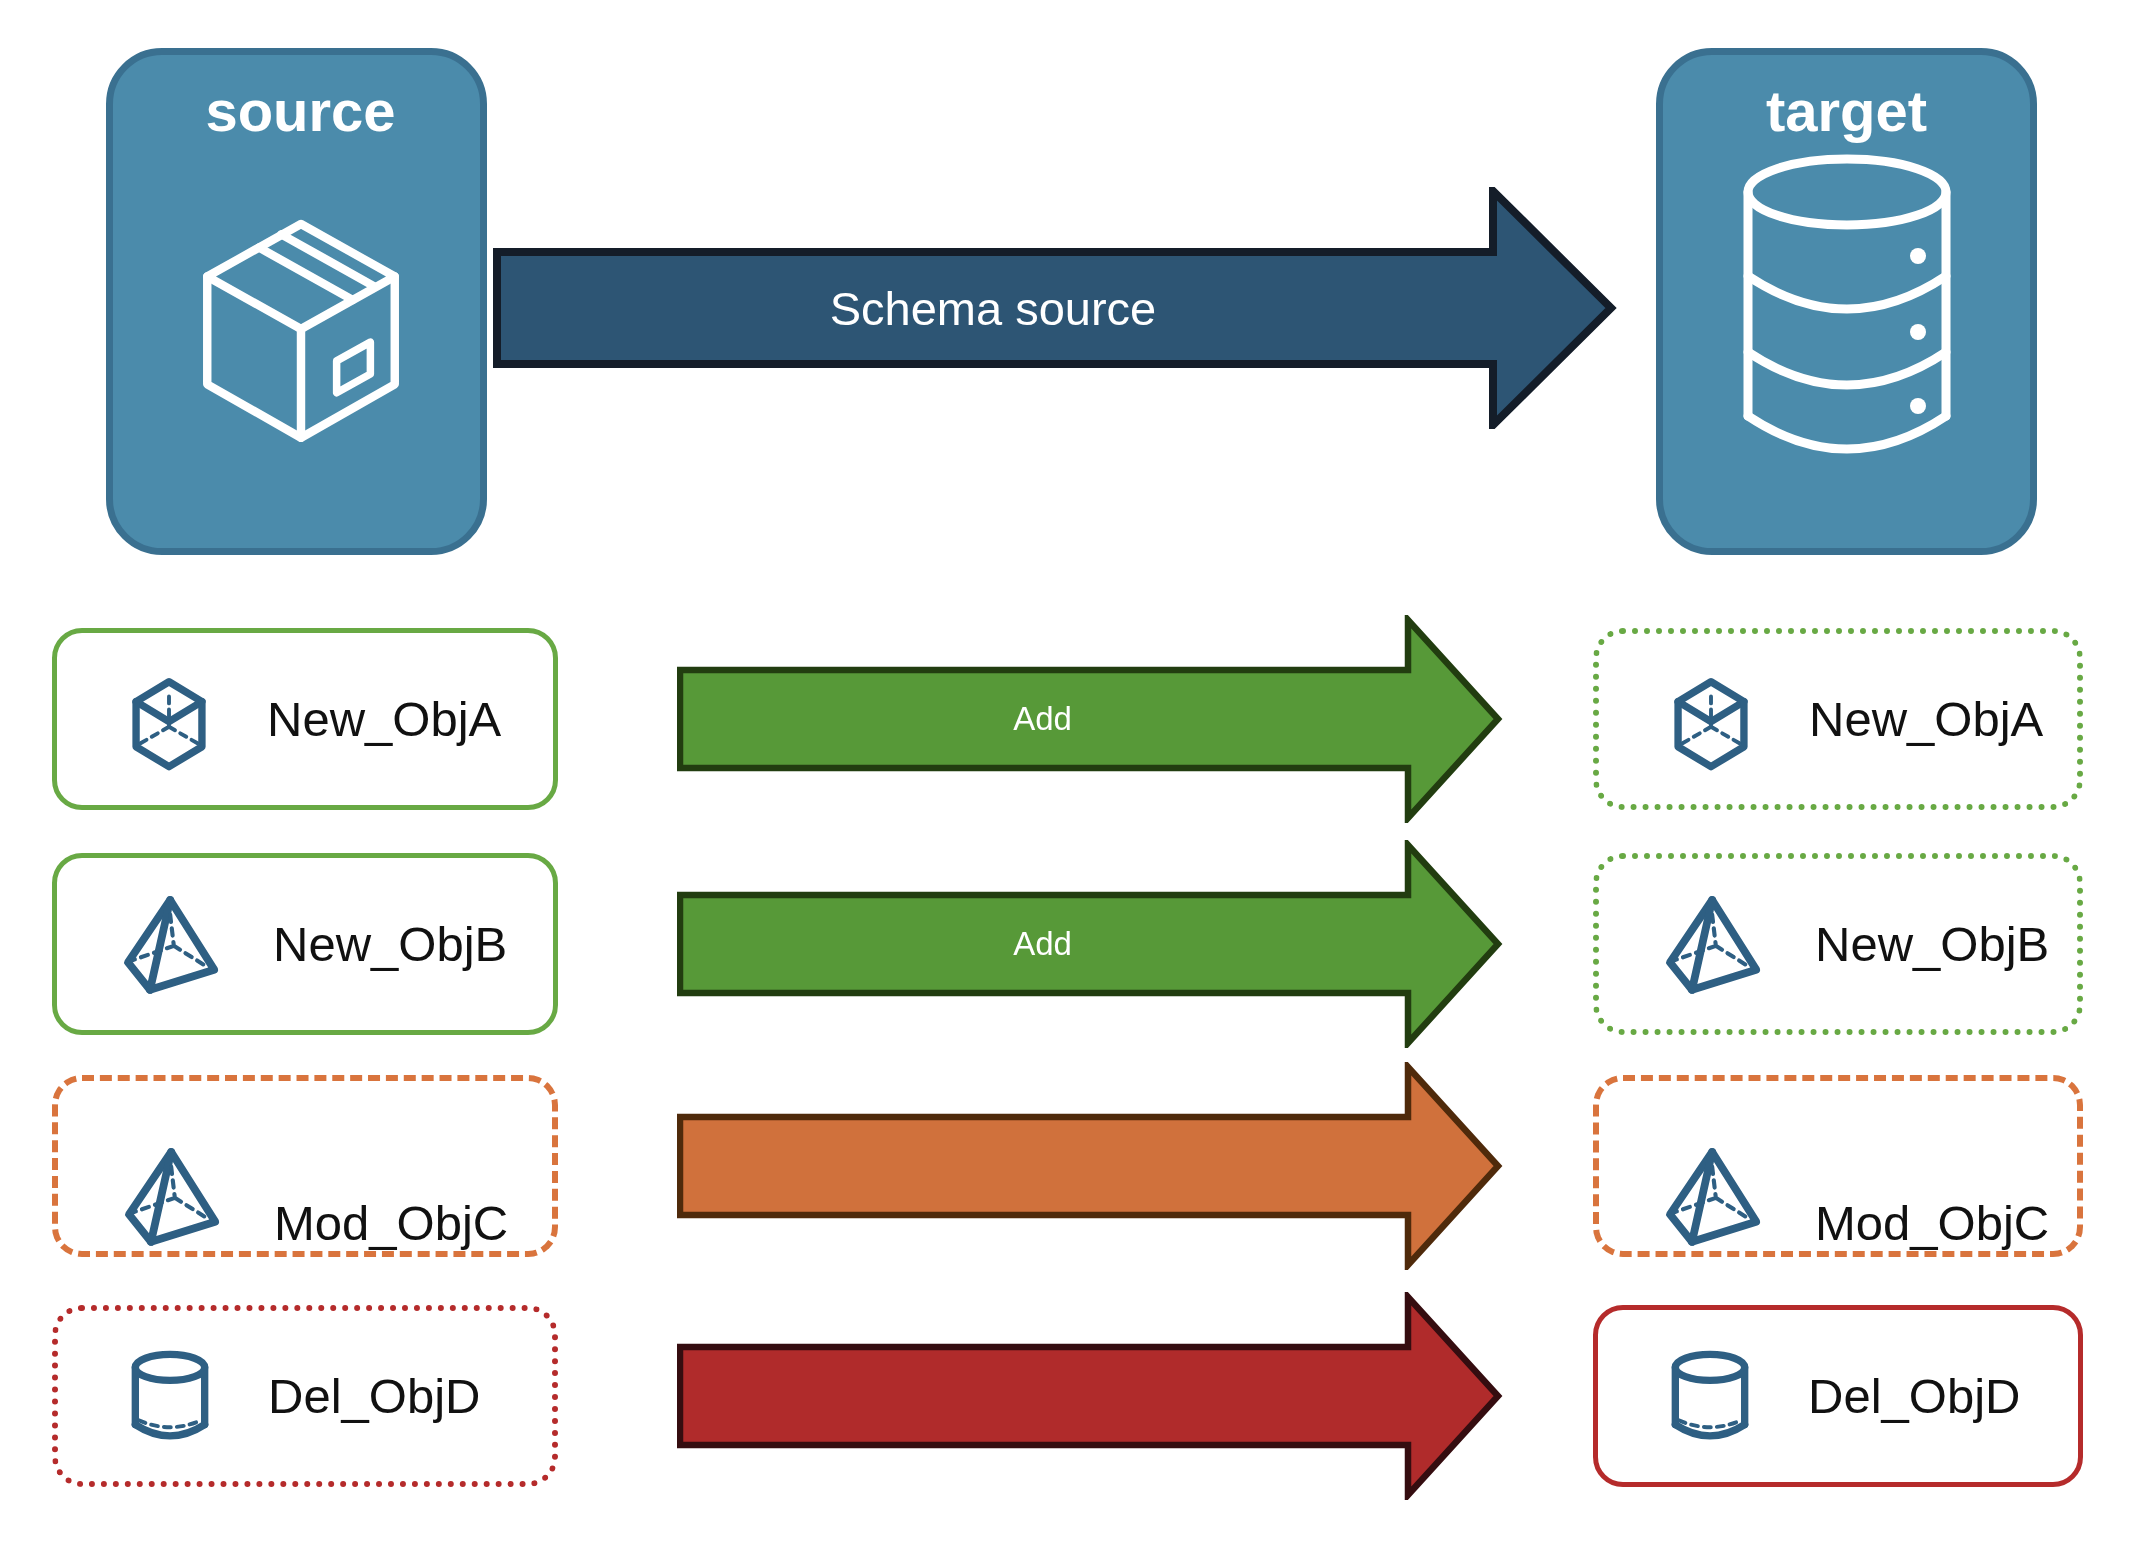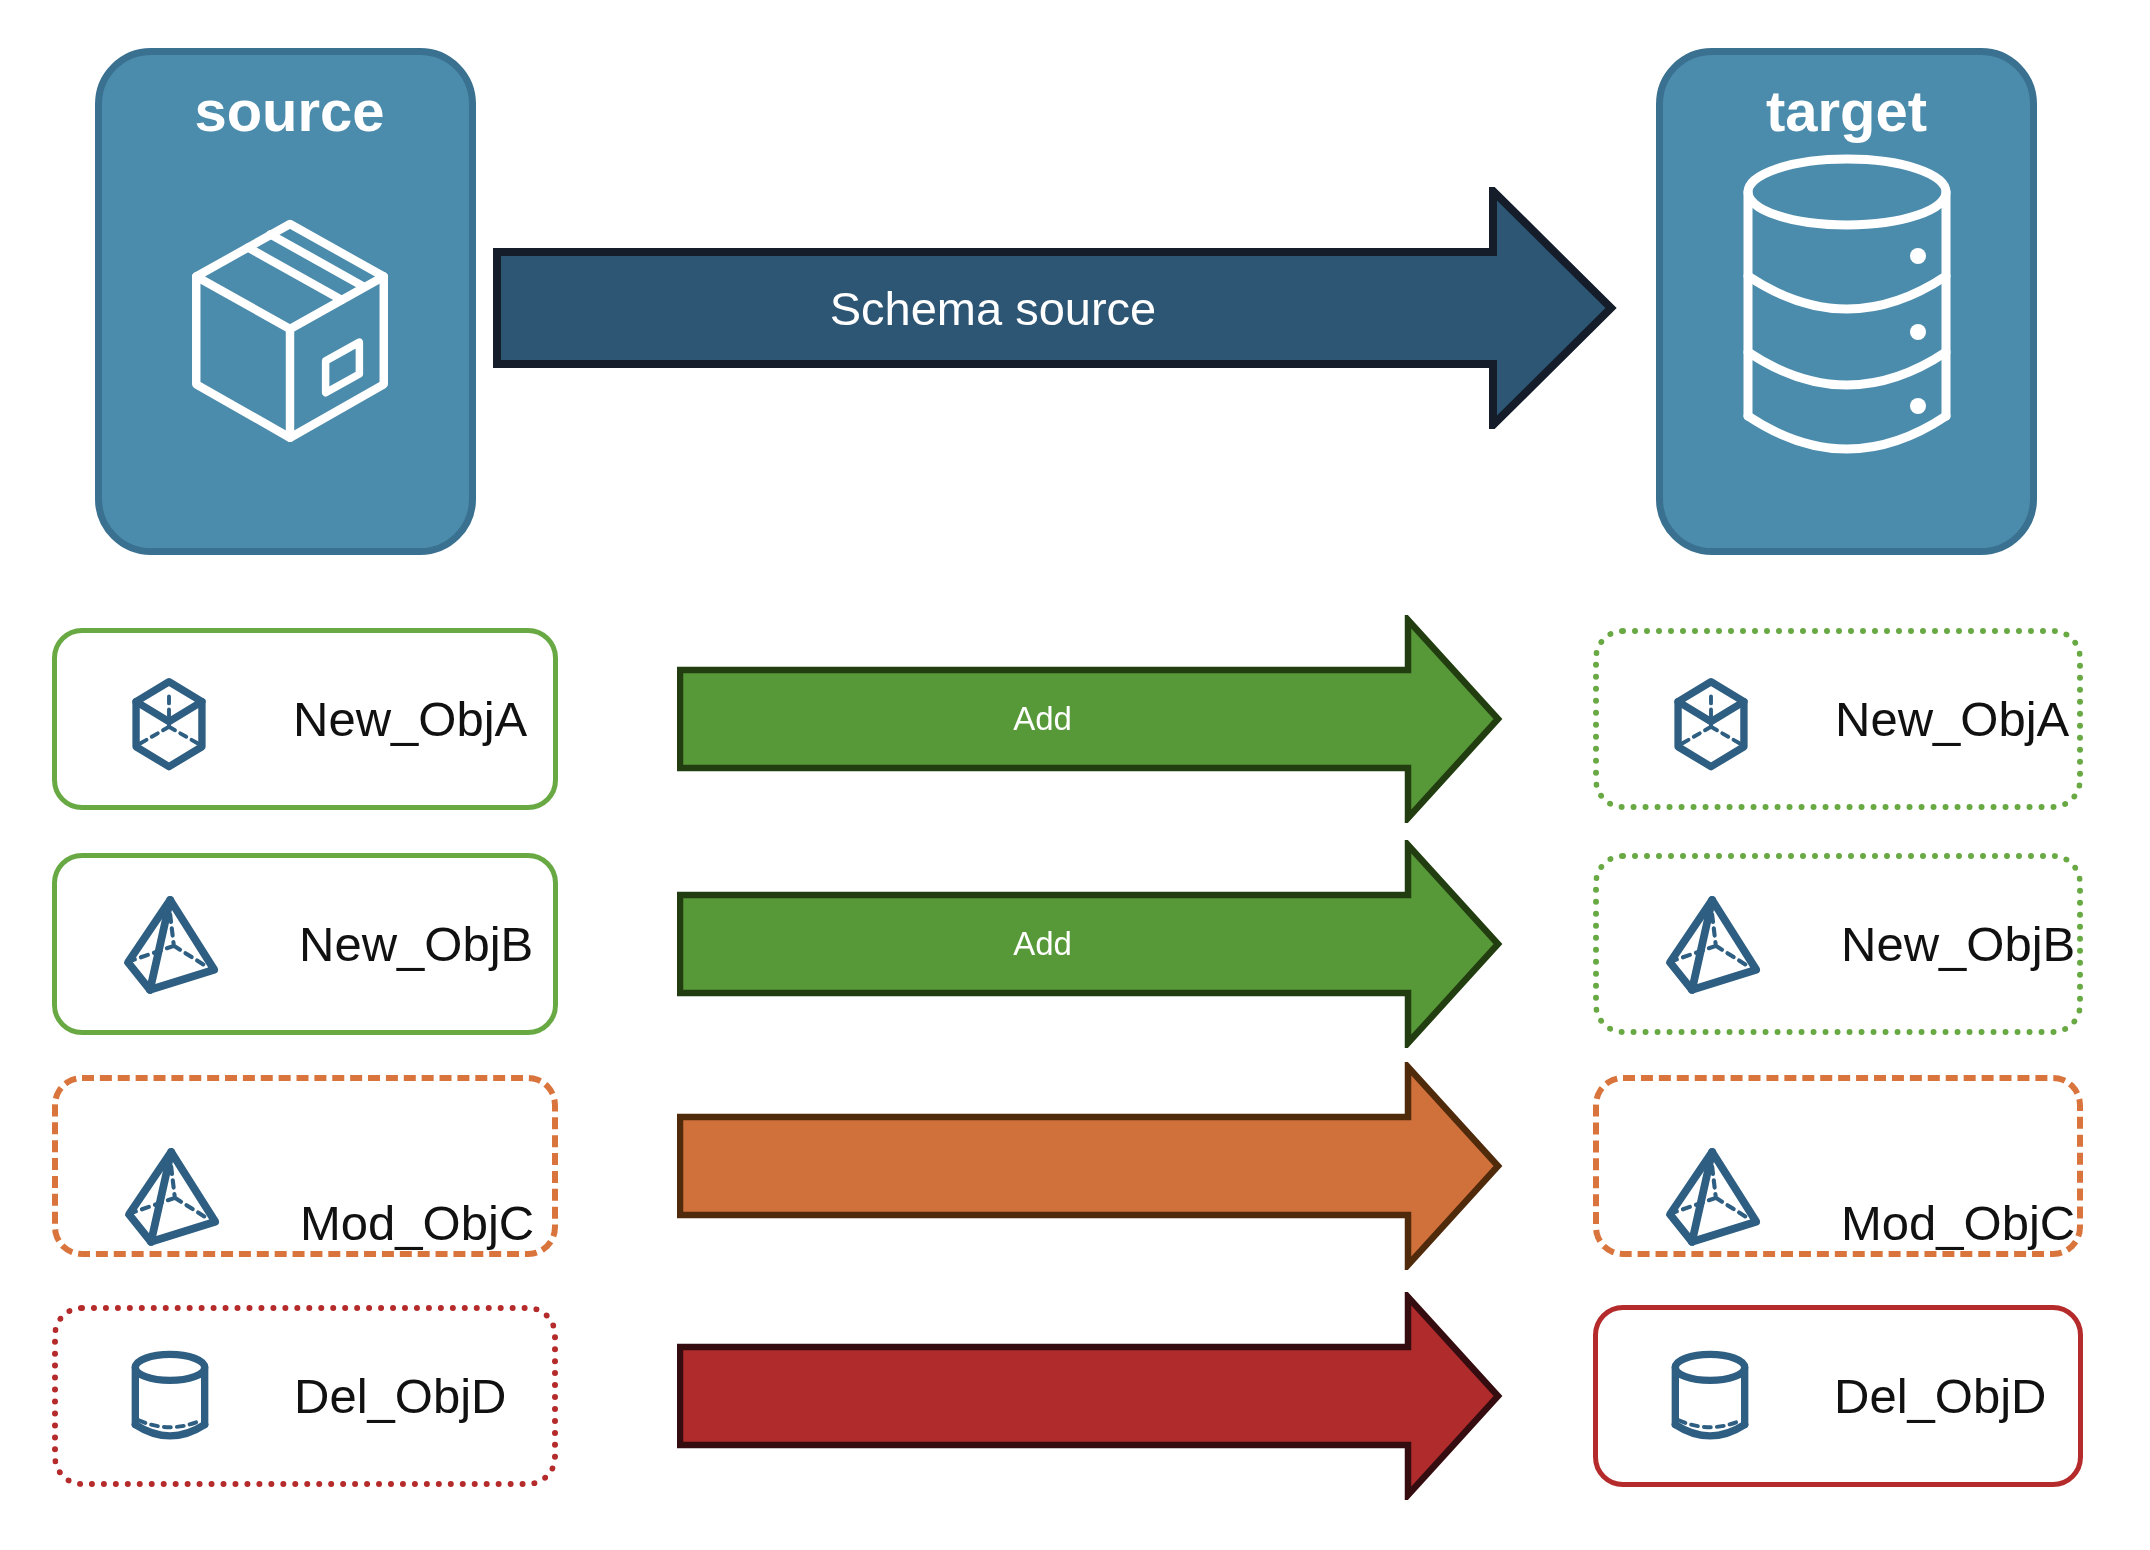--- a/index.html
+++ b/index.html
@@ -14,21 +14,21 @@
   html,body { margin:0; padding:0; background:#ffffff; }
   body { width:2150px; height:1550px; position:relative; overflow:hidden;
          font-family:"Liberation Sans", sans-serif; }
   .stage { position:absolute; left:0; top:0; width:2150px; height:1550px; }
 
   
   .node { position:absolute; top:48px; width:381px; height:507px;
           background:var(--node-fill); border:7px solid var(--node-border);
           border-radius:56px; box-sizing:border-box;
           display:flex; flex-direction:column; align-items:center; }
-  .node-source { left:95px;padding-left:8px; }
+  .node-source { left:106px;padding-left:8px; }
   .node-target { left:1656px; }
   .node-label { color:#fff; font-weight:bold; font-size:58px; margin-top:22px; }
   .node svg { margin-top:10px; }
   .wicon-line { stroke:#fff; stroke-width:9; fill:none; stroke-linejoin:round; stroke-linecap:round; }
   .wicon-dot  { fill:#fff; stroke:none; }
 
   
   .flow-arrow { position:absolute; left:493px; top:187px; width:1124px; height:242px; }
   .flow-shape { fill:var(--flow-arrow-fill); stroke:var(--flow-arrow-stroke); stroke-width:8; }
   .flow-label { position:absolute; left:493px; top:252px; width:1000px; height:112px;
@@ -46,21 +46,21 @@
   .objbox { position:absolute; height:182px; border-radius:30px; box-sizing:border-box;
             background:#fff; display:flex; align-items:center; }
   .objbox.left  { left:52px;  width:506px; }
   .objbox.right { left:1593px; width:490px; }
   .b-solid-green  { border:5px solid  var(--green-border); }
   .b-dotted-green { border:6px dotted var(--green-border); }
   .b-dashed-orange{ border:6px dashed var(--orange-border);align-items:flex-end; }
   .b-dotted-red   { border:6px dotted var(--red-border); }
   .b-solid-red    { border:5px solid  var(--red-border); }
   .objbox svg { margin-left:60px; flex:none; }
-  .objlabel { margin-left:72px; font-size:49px; color:var(--label-text); white-space:nowrap; }
+  .objlabel { margin-left:46px; font-size:49px; color:var(--label-text); white-space:nowrap; }
   .icon-line { stroke:var(--icon-stroke); stroke-width:8.5; fill:none;
                stroke-linejoin:round; stroke-linecap:round; }
   .icon-dash { stroke:var(--icon-stroke); stroke-width:4.5; fill:none;
                stroke-dasharray:8 7; stroke-linecap:round; }
 </style>
 </head>
 <body>
 
 <div class="stage">
 

